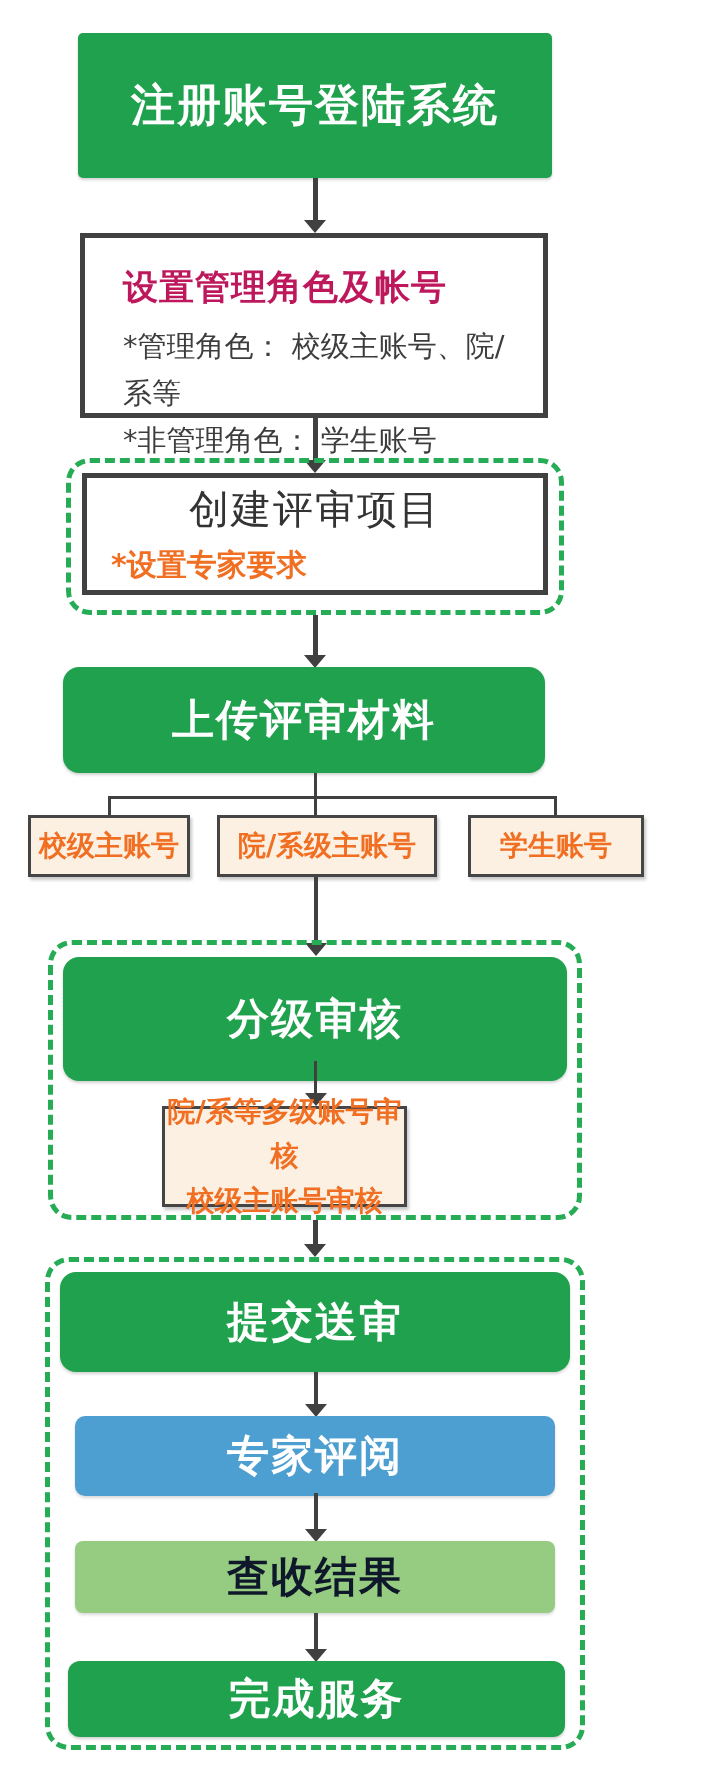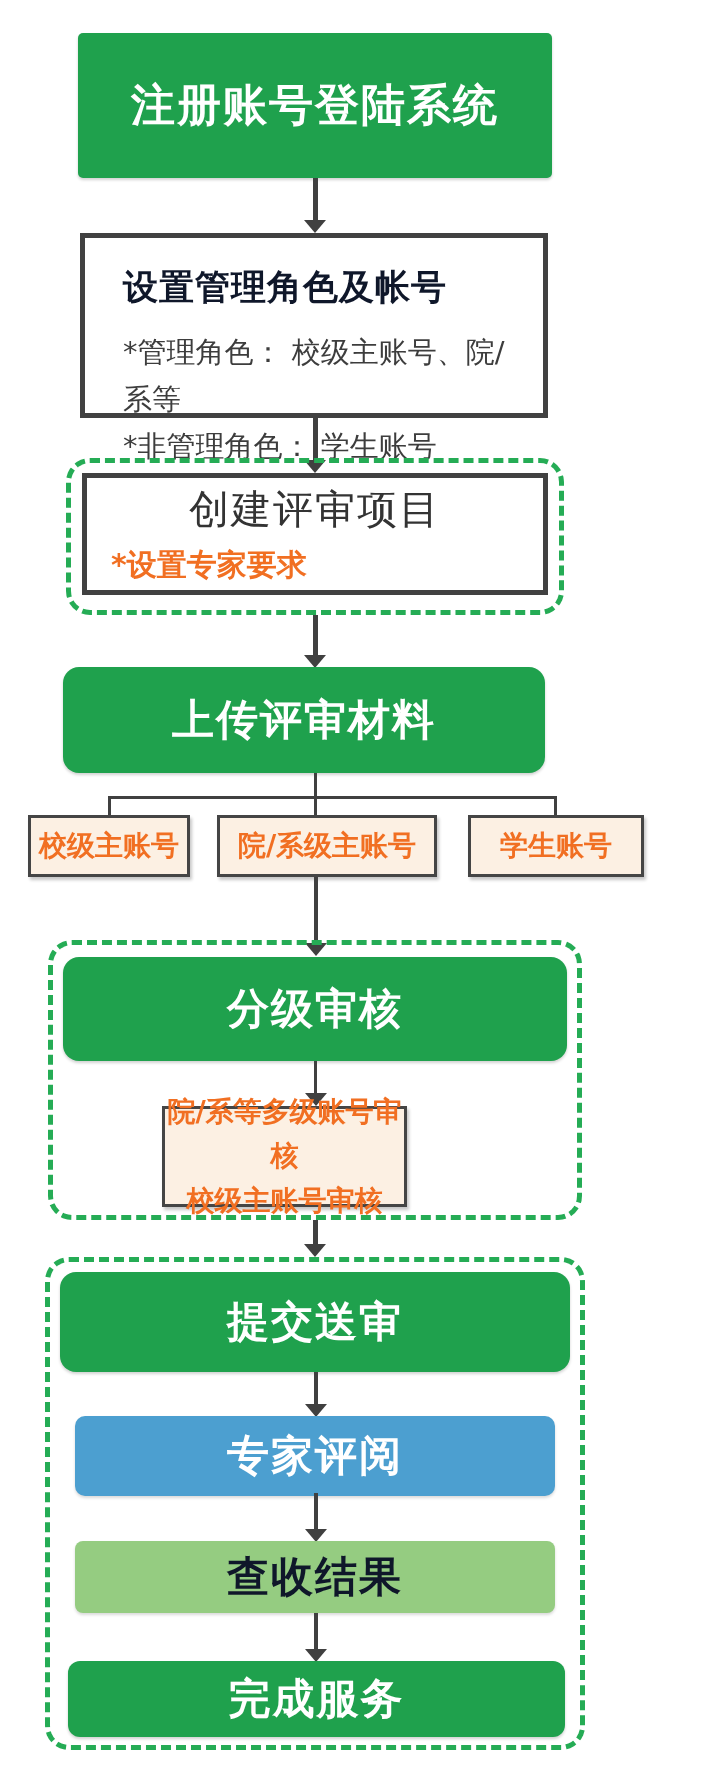--- a/index.html
+++ b/index.html
@@ -14,21 +14,21 @@
   .whitebox { background:#ffffff; border:5px solid #414141; }
   .dashedbox { position:absolute; box-sizing:border-box; border:5px dashed #25AC55; border-radius:24px; background:transparent; }
   .creambox { background:#FCF0E3; border:3px solid #454545; color:#F16F22; font-weight:bold; box-shadow:2px 3px 3px rgba(0,0,0,.22); }
   .stem { position:absolute; background:#404040; }
   .hline { position:absolute; background:#404040; }
   .ahead { position:absolute; width:0; height:0; border-left:11px solid transparent; border-right:11px solid transparent; border-top:13px solid #404040; }
   .t44 { font-size:44px; letter-spacing:2px; }
   .t42 { font-size:42px; letter-spacing:2px; }
   .col { flex-direction:column; }
   .setup-inner { align-items:flex-start; justify-content:flex-start; padding:26px 10px 0 38px; text-align:left; }
-  .setup-title { font-size:35px; font-weight:bold; color:#0f172a; margin-bottom:18px; letter-spacing:1px; }
+  .setup-title { font-size:35px; font-weight:bold; color:#be185d; margin-bottom:12px; letter-spacing:1px; }
   .setup-line { font-size:29px; color:#3d3d3d; line-height:1.62; }
   .create-title { font-size:40px; font-weight:normal; color:#333333; letter-spacing:2px; margin-bottom:8px; }
   .create-notes { display:flex; width:100%; box-sizing:border-box; justify-content:space-between; padding:0 34px 0 24px; }
   .orange-note { font-size:30px; font-weight:bold; color:#F16F22; }
   .branch { font-size:28px; color:#F16F22; }
   .cream-line { font-size:28px; line-height:1.58; }
 </style>
 </head>
 <body>
 
@@ -78,21 +78,21 @@
     <span>院/系级主账号</span>
   </div>
   <div class="node creambox branch" style="left:468px; top:815px; width:176px; height:62px;">
     <span>学生账号</span>
   </div>
 
   <div class="stem" style="left:314px; top:877px; width:4px; height:67px;"></div>
   <div class="ahead" style="left:305px; top:943px;"></div>
 
   <div class="dashedbox" style="left:48px; top:940px; width:534px; height:280px;"></div>
-  <div class="node green t42" style="left:63px; top:957px; width:504px; height:104px; border-radius:16px;">
+  <div class="node green t42" style="left:63px; top:957px; width:504px; height:124px; border-radius:16px;">
     <span>分级审核</span>
   </div>
 
   <div class="stem" style="left:314px; top:1061px; width:3px; height:34px;"></div>
   <div class="ahead" style="left:305px; top:1093px;"></div>
 
   <div class="node creambox col" style="left:162px; top:1106px; width:245px; height:101px;">
     <div class="cream-line">院/系等多级账号审核</div>
     <div class="cream-line">校级主账号审核</div>
   </div>

